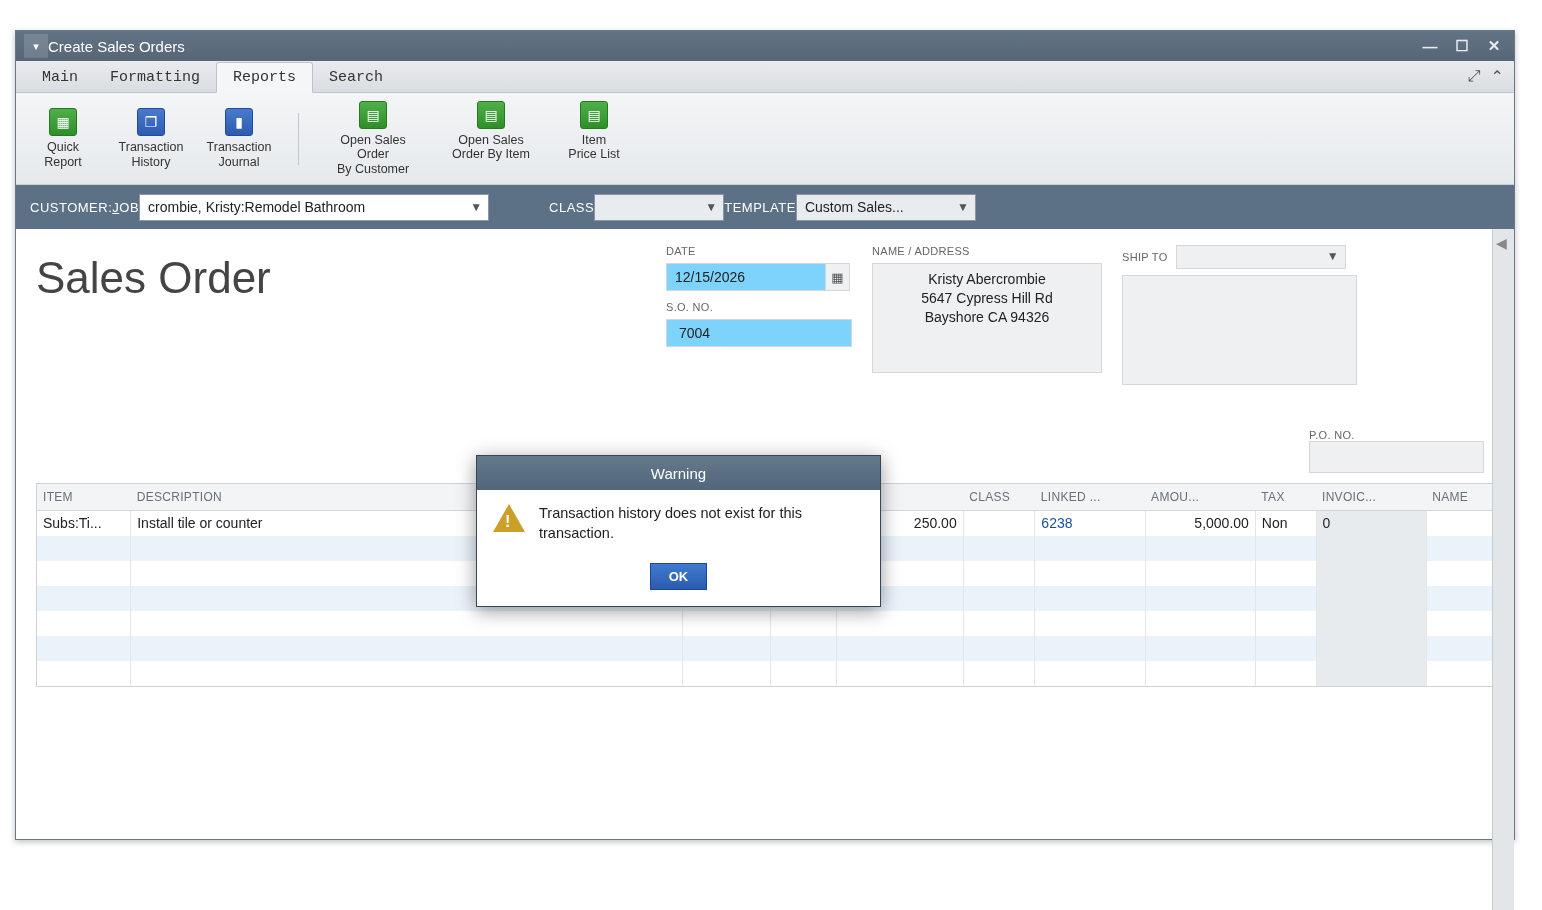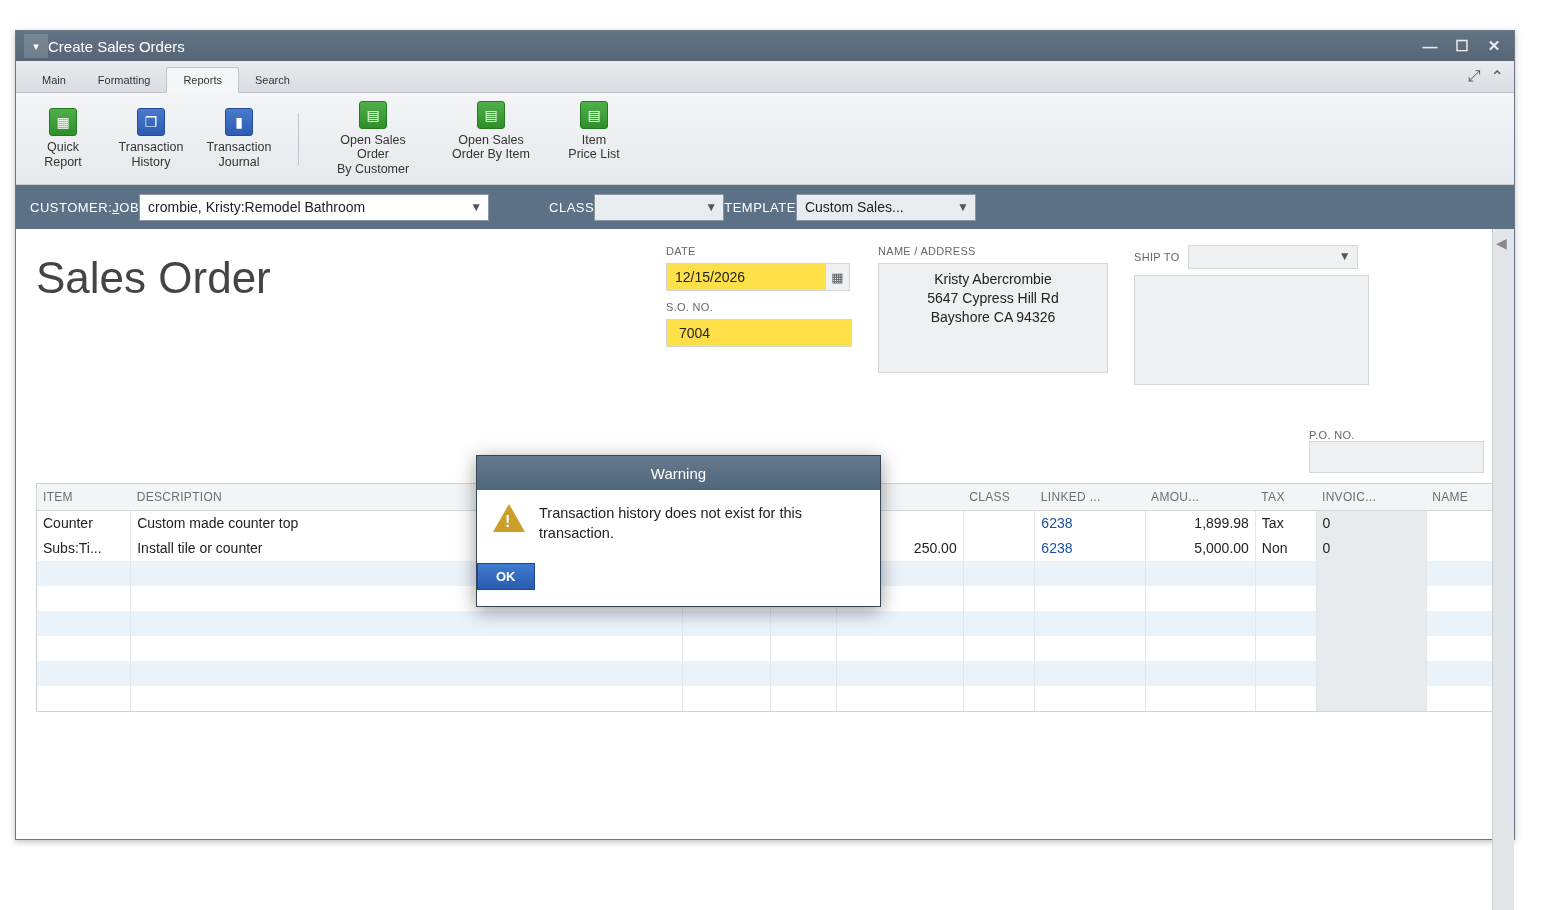--- a/index.html
+++ b/index.html
@@ -4,44 +4,44 @@
 <style>
   * { box-sizing: border-box; margin: 0; padding: 0; font-family: Arial, Helvetica, sans-serif; }
   body { background: #fff; width: 1542px; height: 910px; overflow: hidden; position: relative; }
   .window { position: absolute; top: 30px; left: 15px; width: 1500px; height: 810px; border: 1px solid #6a7888; background: #fff; box-shadow: 0 2px 6px rgba(0,0,0,0.25);}
   .titlebar { height: 30px; background: linear-gradient(#627385,#566676); display: flex; align-items: center; color: #fff; font-size: 15px; }
   .titlebar .window-icon { width: 24px; height: 24px; margin-left: 8px; display: flex; align-items: center; justify-content: center; background: rgba(255,255,255,0.15); font-size: 11px; }
   .titlebar .title { flex: 1; text-align: left; }
   .titlebar .controls { display: flex; gap: 8px; margin-right: 8px; }
   .titlebar .ctrl { width: 24px; height: 20px; display:flex; align-items:center; justify-content:center; cursor:pointer; color:#e8ecef; font-weight:bold;}
   .tabbar { height: 32px; background: linear-gradient(#e9ebee,#d9dde1); border-bottom: 1px solid #bfc3c7; display:flex; align-items:end; padding-left:10px; position:relative;}
-  .tabbar .tab { padding: 6px 16px; font-size: 11px; color:#333; cursor:pointer;}
+  .tabbar .tab { padding: 6px 16px; font-size: 15px; color:#333; cursor:pointer;font-family:Liberation Mono, monospace;}
   .tabbar .tab.active { background:#f5f6f8; border:1px solid #bfc3c7; border-bottom:1px solid #f5f6f8; border-radius:3px 3px 0 0; margin-bottom:-1px;}
   .tabbar .right-icons { position:absolute; right:10px; top:6px; display:flex; gap:10px; color:#555; font-size:16px;}
   .toolbar { background: linear-gradient(#f3f5f7,#e6e9ec); border-bottom:1px solid #c9cdd1; padding:8px 12px; display:flex; gap:18px; align-items:center;}
   .tool-group { display:flex; gap:18px; align-items:flex-start;}
   .tool-sep { width:1px; height:52px; background:#c2c6ca; margin:0 6px;}
   .tool-btn { display:flex; flex-direction:column; align-items:center; cursor:pointer; width:100px;}
   .tool-btn.narrow { width:70px;}
   .tool-icon { width:28px; height:28px; border-radius:3px; margin-bottom:4px; display:flex; align-items:center; justify-content:center; color:#fff; font-size:14px;}
   .ti-green{ background: linear-gradient(#4fb04a,#2f8e2a); border:1px solid #237b1e;}
   .ti-blue{ background: linear-gradient(#4a7acb,#2c5cb0); border:1px solid #24489a;}
   .tool-label { font-size:12.5px; color:#333; text-align:center; line-height:1.15; white-space:pre-line;}
   .bluebar { background:#5c7185; height:44px; display:flex; align-items:center; padding:0 14px; color:#fff; font-size:13px;}
   .bluebar .lbl { letter-spacing:.5px;}
   .bluebar .u { text-decoration: underline; }
   .dd { background:#fff; color:#222; border:1px solid #8a96a2; height:27px; padding:0 24px 0 8px; font-size:14px; position:relative; display:flex; align-items:center; cursor:pointer;}
   .dd .caret{ position:absolute; right:6px; color:#555; font-size:12px;}
   .dd.gray{ background:#e9ecef;}
   .content { padding: 16px 20px 0 20px; position:relative; }
   .heading { font-size:44px; color:#444; font-weight:400; margin:8px 0 30px 0;}
-  .form-row { position:absolute; top:16px; left:650px; display:flex; gap:26px; }
+  .form-row { position:absolute; top:16px; left:650px; display:flex; gap:20px; }
   .field-col { display:flex; flex-direction:column; gap:6px;}
   .field-lbl { font-size:11px; color:#666; letter-spacing:.3px;}
-  .inp { background:#fde047; border:1px solid #d3d7db; height:28px; padding:0 8px; font-size:14px; color:#222; }
+  .inp { background:#7dd3fc; border:1px solid #d3d7db; height:28px; padding:0 8px; font-size:14px; color:#222; }
   .date-box { display:flex; align-items:center; gap:0;}
   .date-icon { width:24px; height:28px; background:#eef0f2; border:1px solid #d3d7db; border-left:none; display:flex; align-items:center; justify-content:center; color:#555; font-size:13px;}
   .addr-box { background:#eef0f2; border:1px solid #d3d7db; width:230px; height:110px; padding:6px 8px; font-size:14px; line-height:1.35; color:#222; white-space:pre-wrap;text-align:center;}
   .shipto-box { background:#eef0f2; border:1px solid #d3d7db; width:235px; height:110px; padding:6px 8px;}
   .shipto-head { display:flex; align-items:center; gap:8px;}
   .shipto-dd { background:#eef0f2; border:1px solid #d3d7db; height:24px; width:170px; position:relative; cursor:pointer;}
   .shipto-dd .caret{ position:absolute; right:6px; top:3px; color:#555; font-size:12px;}
   .po-area { position:absolute; right:30px; top:200px; }
   .po-box { width:175px; height:32px; background:#eef0f2; border:1px solid #d3d7db;}
   .tbl-wrap { margin-top:180px; border:1px solid #cfd3d7;}
@@ -56,21 +56,21 @@
   .tbl td.shade{ background:#e8ebee !important;}
   .tbl-container{ position:relative;}
   .right-collapse { position:absolute; right:0; top:0; width:22px; height:730px; background:#e3e6e9; border-left:1px solid #c8cdd1;}
   .right-collapse .chev{ position:absolute; top:6px; left:3px; color:#888; font-size:14px;}
   
   .modal { position:absolute; left:460px; top:424px; width:405px; border:1px solid #354657; background:#fff; box-shadow:0 4px 18px rgba(0,0,0,0.4);}
   .modal .mtitle{ height:34px; background:linear-gradient(#65798c,#50667a); color:#fff; display:flex; align-items:center; justify-content:center; font-size:15px;}
   .modal .mbody{ padding:14px 16px 14px 16px; display:flex; gap:14px; align-items:flex-start; font-size:14.5px; color:#222; line-height:1.35;}
   .warn-icon{ width:0; height:0; border-left:16px solid transparent; border-right:16px solid transparent; border-bottom:28px solid #caa028; position:relative;}
   .warn-icon::after{ content:"!"; position:absolute; left:-4px; top:7px; color:#fff; font-weight:bold; font-size:16px;}
-  .modal .mfoot{ padding:6px 0 16px 0; display:flex; }
+  .modal .mfoot{ padding:6px 0 16px 0; display:flex; justify-content:center;}
   .ok-btn{ background:linear-gradient(#3f7bd0,#2a5bb0); color:#fff; border:1px solid #1d4796; padding:5px 18px; font-size:13px; font-weight:bold; cursor:pointer;}
 </style>
 </head>
 <body>
 
 <div class="window">
   <div class="titlebar">
     <div class="window-icon">▾</div>
     <div class="title">Create Sales Orders</div>
     <div class="controls">
@@ -212,33 +212,20 @@
               <th>CLASS</th>
               <th>LINKED ...</th>
               <th>AMOU...</th>
               <th>TAX</th>
               <th>INVOIC...</th>
               <th>NAME</th>
             </tr>
           </thead>
           <tbody>
             <tr class="odd">
-              <td>Counter</td>
-              <td>Custom made counter top</td>
-              <td></td>
-              <td></td>
-              <td class="num"></td>
-              <td></td>
-              <td class="link">6238</td>
-              <td class="num">1,899.98</td>
-              <td>Tax</td>
-              <td class="shade">0</td>
-              <td></td>
-            </tr>
-            <tr class="odd">
               <td>Subs:Ti...</td>
               <td>Install tile or counter</td>
               <td>20</td>
               <td></td>
               <td class="num">250.00</td>
               <td></td>
               <td class="link">6238</td>
               <td class="num">5,000.00</td>
               <td>Non</td>
               <td class="shade">0</td>

